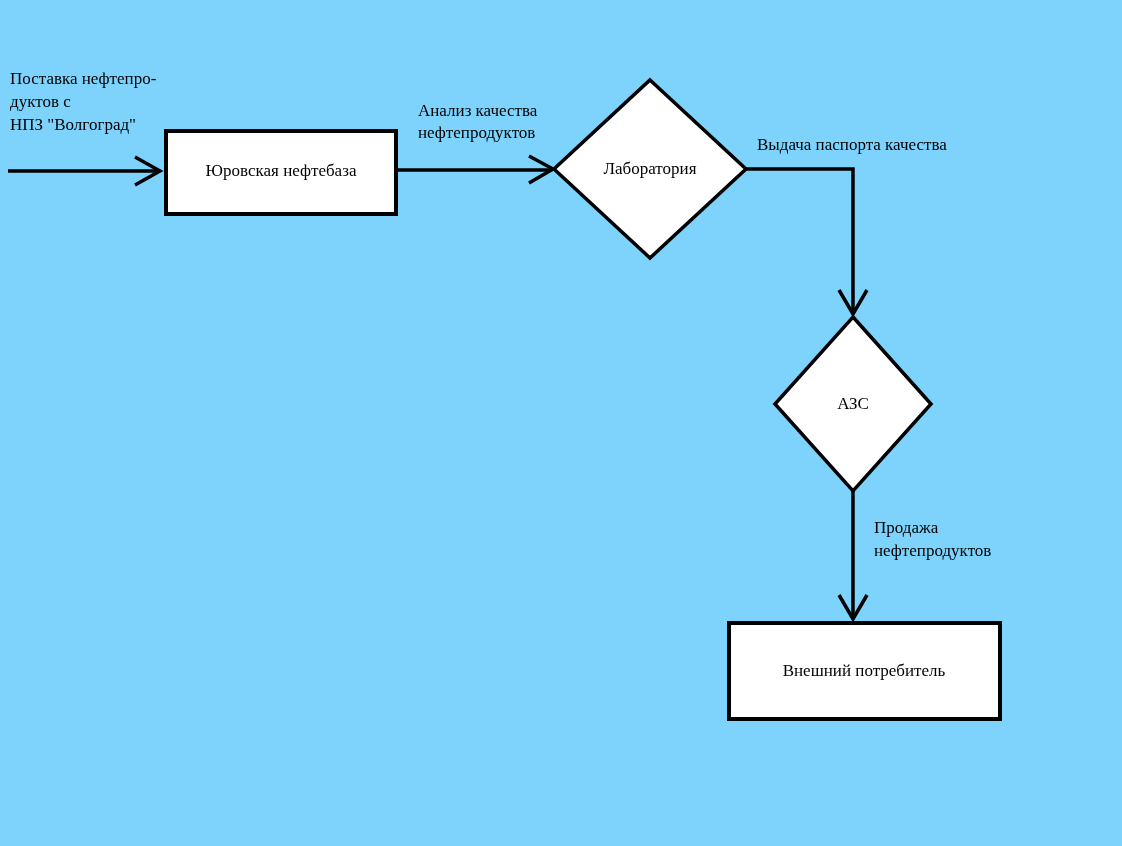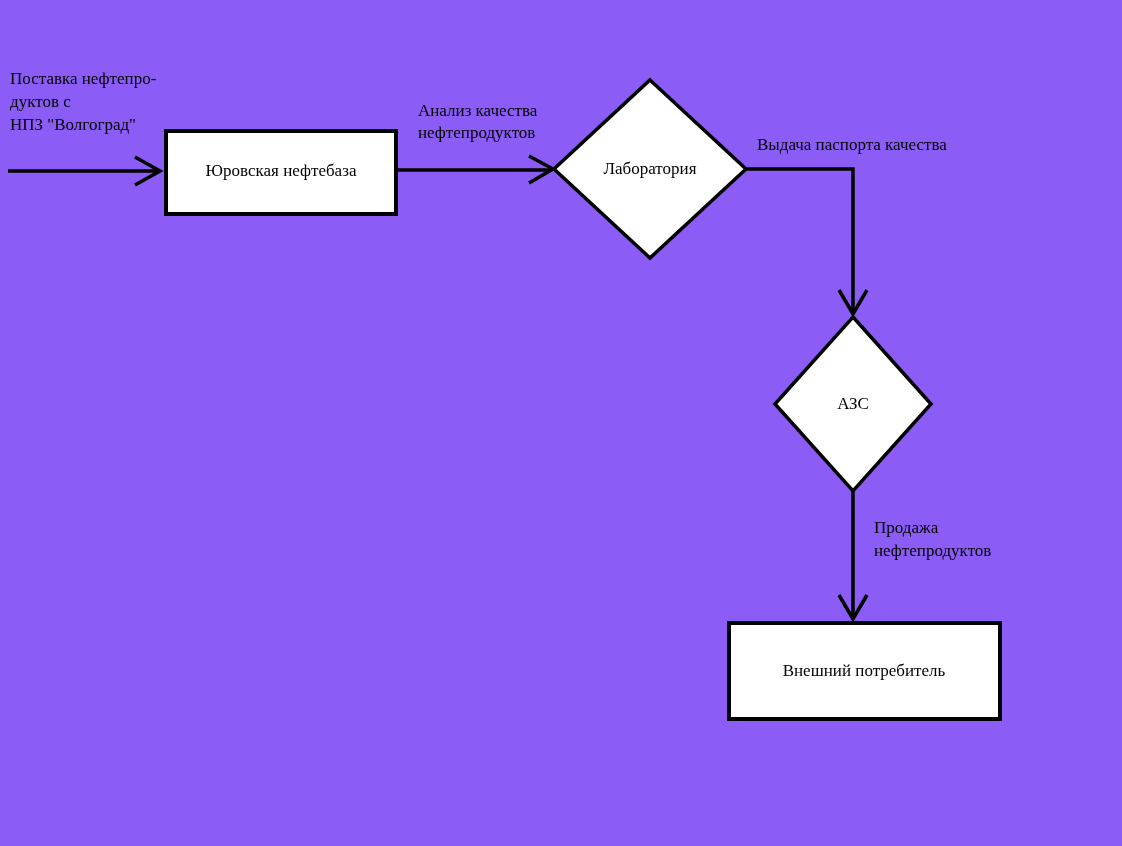--- a/index.html
+++ b/index.html
@@ -4,21 +4,21 @@
 <style>
   html, body {
     margin: 0;
     padding: 0;
     background: #ffffff;
   }
   .canvas {
     position: relative;
     width: 1122px;
     height: 846px;
-    background: #8b5cf6;
+    background: #7dd3fc;
     overflow: hidden;
   }
   svg {
     display: block;
   }
   svg text {
     font-family: "Liberation Serif", serif;
     fill: #000000;
   }
   .node-label {

